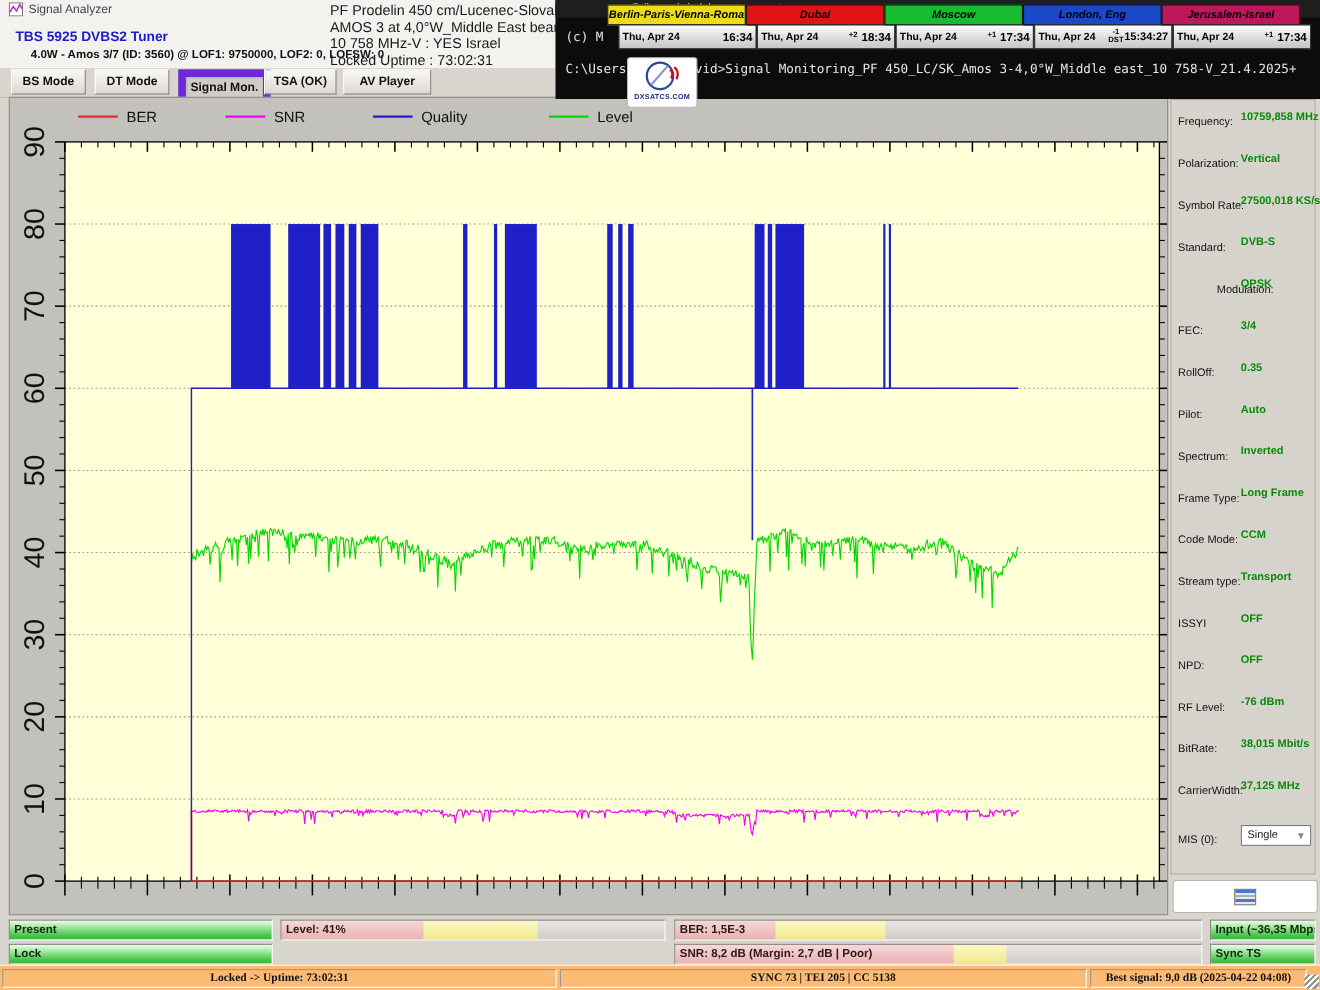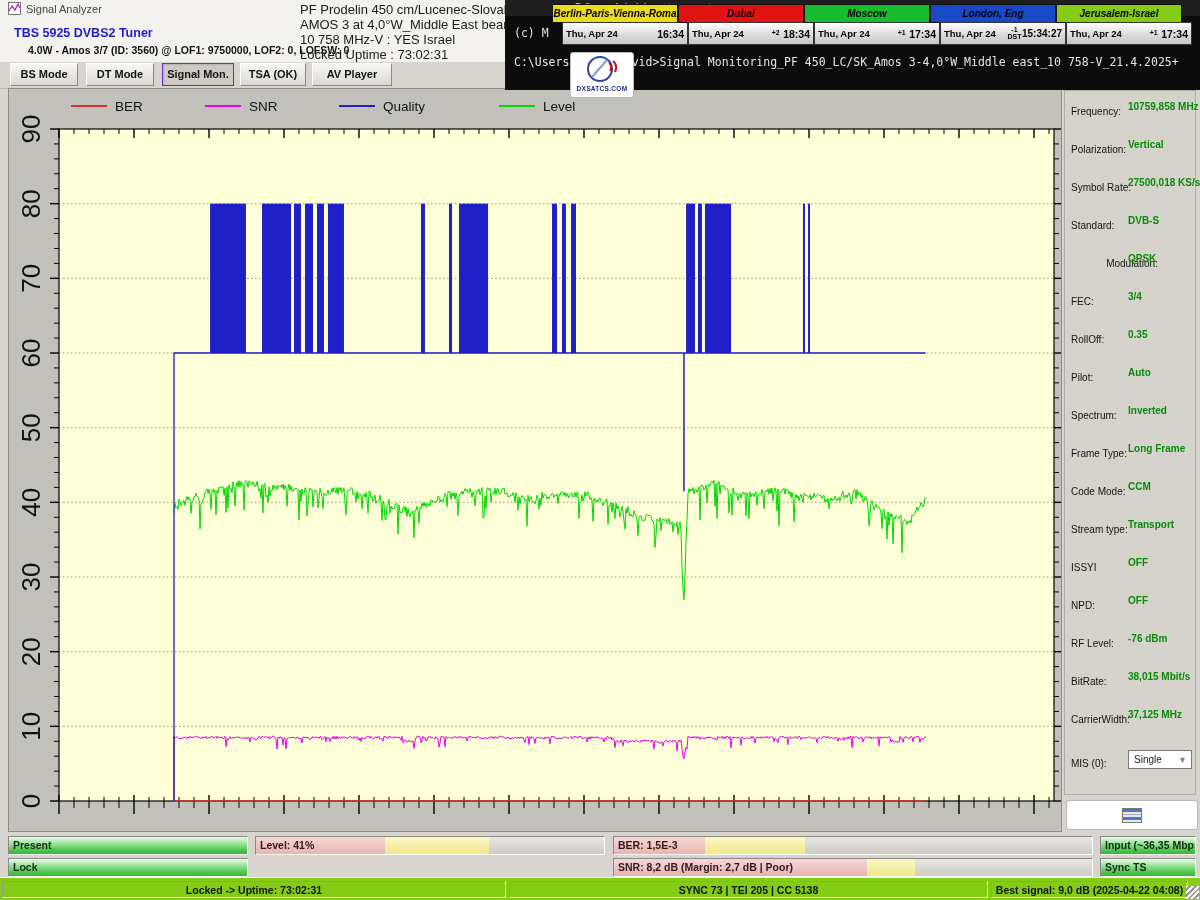--- a/index.html
+++ b/index.html
@@ -13,21 +13,21 @@
   .tuner-title{left:14px;top:26px;color:#1c1ccc;font-weight:700;font-size:12.5px;}
   .tuner-sub{left:28px;top:44px;color:#111;font-weight:600;font-size:10.5px;}
   .feed{left:300px;top:2px;width:205px;font-size:13px;color:#1a1a1a;line-height:15px;}
   .feed div{white-space:nowrap;}
 
   
   .tabsrow{left:0;top:62px;width:505px;height:26px;background:#d8d5cf;border-bottom:1px solid #bdbab4;}
   .tab{position:absolute;top:1px;height:21px;font-size:11px;font-weight:700;color:#111;
        background:linear-gradient(#f8f7f4,#dcd9d2);border:1px solid #8c8a85;
        border-top-color:#fff;border-left-color:#fff;text-align:center;line-height:21px;cursor:default;}
-  .tab.active{background:#cfccc5;border:1px solid #6d28d9;box-shadow:inset 1px 1px 2px #00000022;}
+  .tab.active{background:#cfccc5;border:7px solid #6d28d9;box-shadow:inset 1px 1px 2px #00000022;}
 
   
   .terminal{left:505px;top:0;width:695px;height:90px;background:#0c0c0c;z-index:2;}
   .term-titlebar{position:absolute;left:0;top:0;width:100%;height:16px;background:#1e1e1e;color:#cfcfcf;}
   .term-title{position:absolute;left:70px;top:2px;font-size:10px;color:#d8d8d8;font-family:"Liberation Sans",sans-serif;}
   .term-glyph{position:absolute;top:1px;font-size:10px;color:#c8c8c8;cursor:default;}
   .term-line{position:absolute;color:#e6e6e6;font-family:"DejaVu Sans Mono",monospace;font-size:11.5px;white-space:pre;}
 
   
   .clocks{left:552px;top:4px;z-index:3;height:41px;}
@@ -65,21 +65,21 @@
   .meter{position:absolute;height:19px;border:1px solid #8a8884;border-bottom-color:#fdfdfb;border-right-color:#fdfdfb;
       background:linear-gradient(#e9e7e3,#cfccc6);overflow:hidden;box-sizing:border-box;}
   .mseg{position:absolute;top:0;height:100%;}
   .fill-green{background:linear-gradient(#eefbec 0%,#9fe89f 35%,#49c349 80%,#3cb53c 100%);}
   .fill-pink{background:linear-gradient(#f7d8d8,#e9b2b2);}
   .fill-yellow{background:linear-gradient(#fbf8c6,#f0e98c);}
   .mlabel{position:absolute;left:4px;top:2px;font-size:10.5px;font-weight:700;color:#2e1a12;white-space:nowrap;}
   .mlabel.on-green{color:#0e2a0e;}
 
   
-  .statusbar{left:0;top:877px;width:1200px;height:23px;background:#84cc16;border-top:1px solid #f6f5f2;}
+  .statusbar{left:0;top:877px;width:1200px;height:23px;background:#fdba74;border-top:1px solid #f6f5f2;font-family:Liberation Serif, serif;}
   .ssec{position:absolute;top:3px;height:17px;border:1px solid #9a9893;border-bottom-color:#fcfcfa;border-right-color:#fcfcfa;
       font-size:10.5px;font-weight:700;color:#111;text-align:center;line-height:16px;box-sizing:border-box;white-space:nowrap;overflow:hidden;}
   .grip{position:absolute;right:1px;top:8px;width:13px;height:13px;
       background:repeating-linear-gradient(135deg,#fdfdfd 0 2px,#97948e 2px 4px);cursor:nwse-resize;}
 </style>
 </head>
 <body>
 
 <div class="screen">
 
@@ -147,21 +147,21 @@
     </div>
     <div class="clock" style="left:378px;">
       <div class="clock-header" style="color: rgb(0, 0, 0); background: rgb(26, 73, 200);">London, Eng</div>
       <div class="clock-body">
         <span class="clock-date">Thu, Apr 24</span>
         <span class="clock-offset"><span>-1</span><br><span>DST</span></span>
         <span class="clock-time" style="font-size:10px;">15:34:27</span>
       </div>
     </div>
     <div class="clock" style="left:504px;">
-      <div class="clock-header" style="background: #84cc16;">Jerusalem-Israel</div>
+      <div class="clock-header" style="background: #be185d;">Jerusalem-Israel</div>
       <div class="clock-body">
         <span class="clock-date">Thu, Apr 24</span>
         <span class="clock-offset"><span>+1</span><br><span></span></span>
         <span class="clock-time">17:34</span>
       </div>
     </div>
   </div>
 
   <div class="abs logo">
     <svg width="34" height="32">

